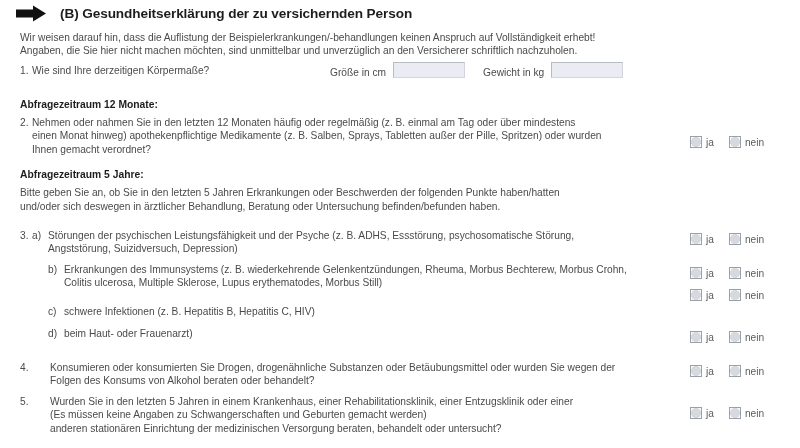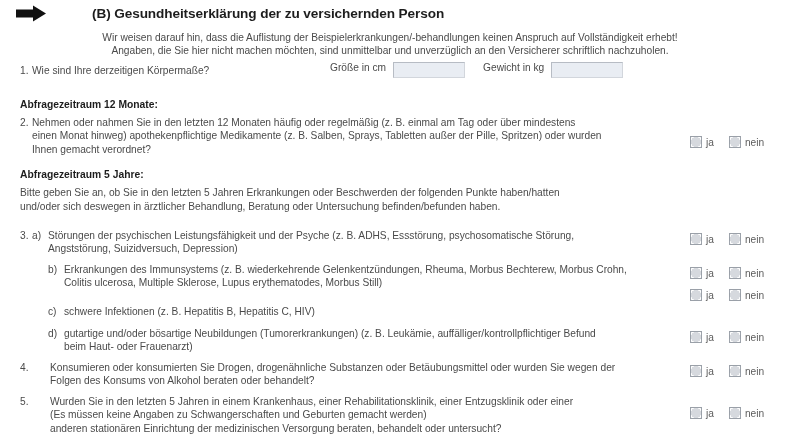--- a/index.html
+++ b/index.html
@@ -20,21 +20,20 @@
 
   
   .header {
     position: absolute;
     left: 0;
     top: 0;
     width: 800px;
     height: 27px;
     display: flex;
     align-items: center;
-    gap: 32px;
   }
   .arrow-icon {
     margin-left: 16px;
     width: 30px;
     height: 17px;
     display: block;
     flex: none;
   }
   .header-title {
     margin-left: 14px;
@@ -47,21 +46,20 @@
 
   
   .intro {
     position: absolute;
     left: 20px;
     top: 31px;
     width: 740px;
     font-size: 10.2px;
     line-height: 13.4px;
     color: #4a4a4a;
-    text-align: center;
   }
   .intro div { white-space: nowrap; }
 
   .section-head {
     position: absolute;
     left: 20px;
     font-size: 10.3px;
     font-weight: bold;
     color: #1d1d1d;
     white-space: nowrap;
@@ -113,21 +111,21 @@
   #q3d { top: 327px; }
   #q4  { top: 361px; }
   #q5  { top: 395px; }
 
   
   .measure-row {
     position: absolute;
     left: 330px;
     top: 62px;
     display: flex;
-    align-items: flex-start;
+    align-items: flex-end;
     font-size: 10.2px;
     color: #4a4a4a;
   }
   .measure-label { white-space: nowrap; }
   .measure-input {
     width: 72px;
     height: 16px;
     margin-left: 7px;
     margin-right: 18px;
     background: #e9edf3;
@@ -310,21 +308,20 @@
       <rect x="0.5" y="0.5" width="11" height="11" fill="#d6d9de" stroke="#9aa0a8" stroke-width="1"></rect>
       <path d="M1.5 1.5 h2.2 M1.5 1.5 v2.2 M10.5 1.5 h-2.2 M10.5 1.5 v2.2 M1.5 10.5 h2.2 M1.5 10.5 v-2.2 M10.5 10.5 h-2.2 M10.5 10.5 v-2.2" stroke="#ffffff" stroke-width="1.1" fill="none"></path>
     </svg>
     <span class="lbl">nein</span>
   </span>
 </div>
 
 <div class="q q-indent" id="q3d">
   <span class="q-sub">d)</span>
   <span class="q-body">
-    <div>gutartige und/oder bösartige Neubildungen (Tumorerkrankungen) (z. B. Leukämie, auffälliger/kontrollpflichtiger Befund</div>
     <div>beim Haut- oder Frauenarzt)</div>
   </span>
 </div>
 
 <div class="yn" id="yn3d">
   <span class="opt ja">
     <svg class="cbx" viewBox="0 0 12 12">
       <rect x="0.5" y="0.5" width="11" height="11" fill="#d6d9de" stroke="#9aa0a8" stroke-width="1"></rect>
       <path d="M1.5 1.5 h2.2 M1.5 1.5 v2.2 M10.5 1.5 h-2.2 M10.5 1.5 v2.2 M1.5 10.5 h2.2 M1.5 10.5 v-2.2 M10.5 10.5 h-2.2 M10.5 10.5 v-2.2" stroke="#ffffff" stroke-width="1.1" fill="none"></path>
     </svg>

